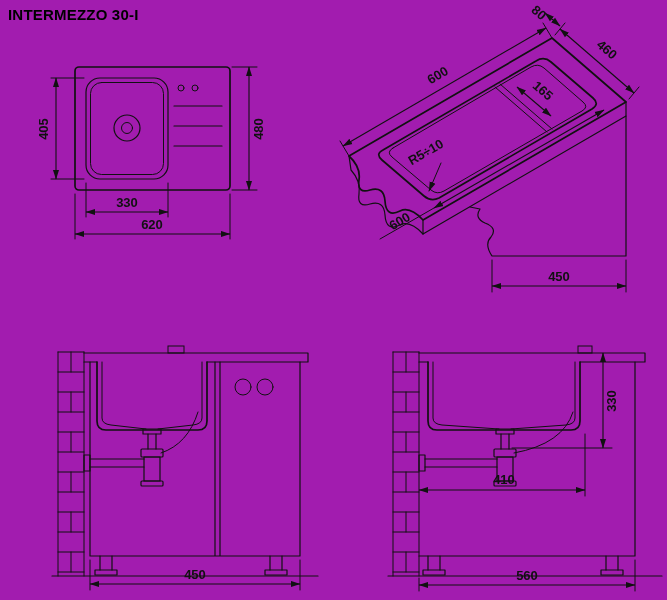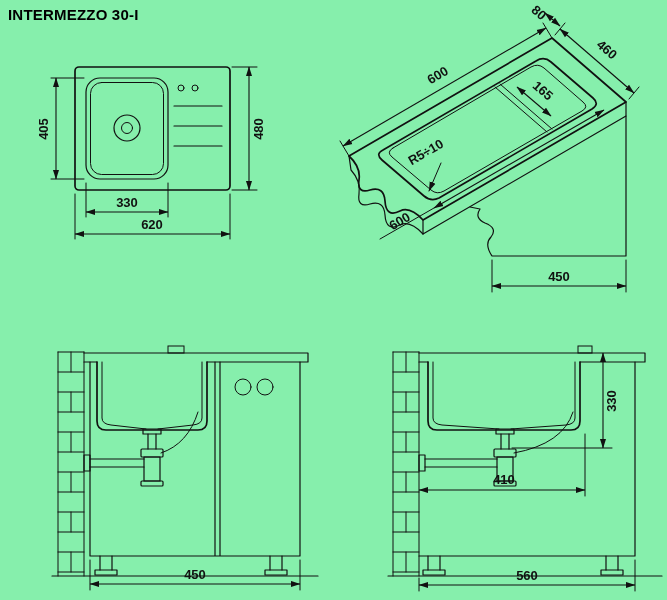--- a/index.html
+++ b/index.html
@@ -1,17 +1,17 @@
 <!DOCTYPE html>
 <html><head>
 <meta charset="utf-8">
 <style>
   html,body{margin:0;padding:0;background:#e8e8e8;}
   .canvas{
-    position:relative;width:667px;height:600px;background:#86efac;
+    position:relative;width:667px;height:600px;background:#a21caf;
     font-family:"Liberation Sans",sans-serif;overflow:hidden;
   }
   .title{
     position:absolute;left:8px;top:6px;font-size:15px;font-weight:700;
     color:#000;letter-spacing:.2px;
   }
   svg{position:absolute;left:0;top:0;}
   .ol{fill:none;stroke:#111;stroke-width:1.7;stroke-linejoin:round;stroke-linecap:round;}
   .ml{fill:none;stroke:#111;stroke-width:1.2;stroke-linejoin:round;stroke-linecap:round;}
   .tl{fill:none;stroke:#111;stroke-width:1;stroke-linecap:round;}

